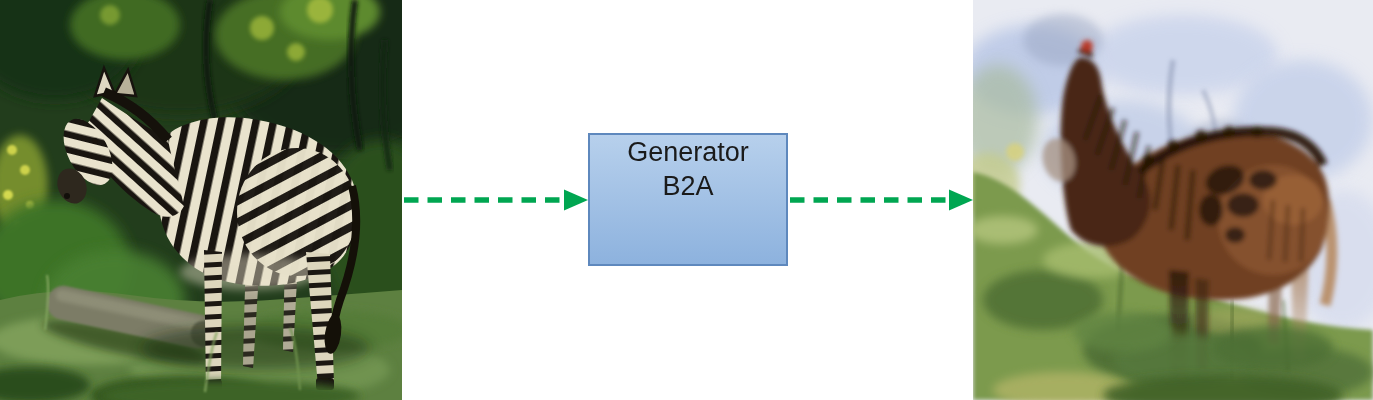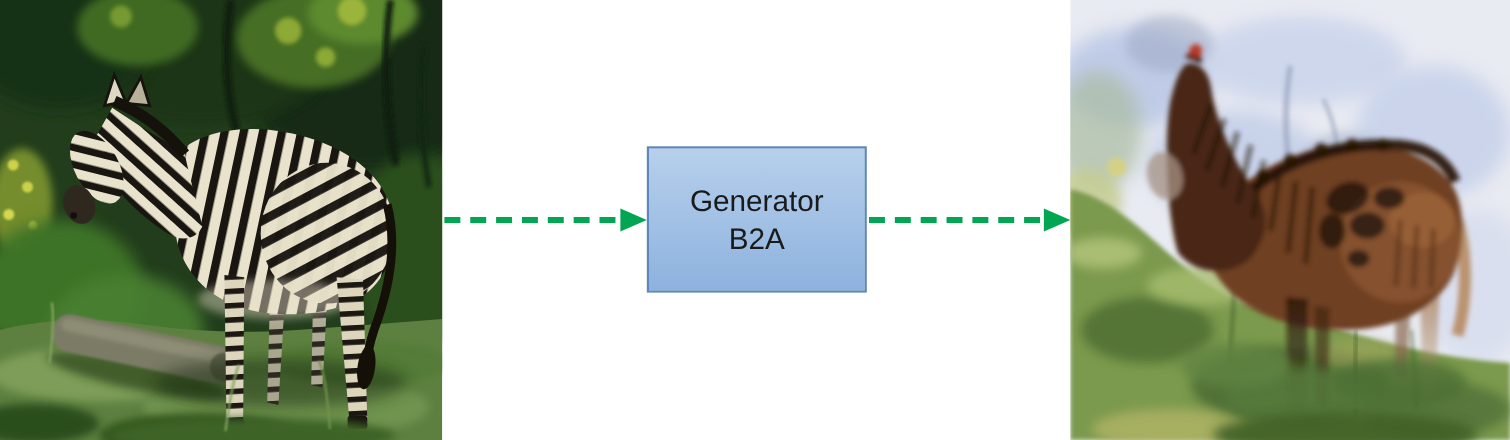--- a/index.html
+++ b/index.html
@@ -22,21 +22,21 @@
   #left-photo{left:0;width:402px;}
   #right-photo{left:973px;width:400px;}
   #arrow-layer{position:absolute;left:0;top:0;width:1373px;height:400px;pointer-events:none;}
   .arrow-line{stroke:var(--arrow,#00a651);stroke-width:5.5;fill:none;stroke-dasharray:14.5 9;}
   .arrow-head{fill:var(--arrow,#00a651);stroke:none;}
   #generator-box{
     position:absolute;left:588px;top:133px;width:200px;height:133px;
     box-sizing:border-box;
     background:linear-gradient(180deg,var(--box-fill-top,#b7d0ec) 0%,var(--box-fill-bottom,#8db2de) 100%);
     border:2px solid var(--box-border,#5e88bd);
-    display:flex;flex-direction:column;align-items:center;justify-content:center;
+    display:flex;flex-direction:column;align-items:center;justify-content:flex-start;
     color:var(--box-text,#1a1a1a);
     font-size:27px;line-height:34px;text-align:center;
   }
 </style>
 </head>
 <body>
 
 <div id="canvas">
 
   <svg id="left-photo" class="photo" viewBox="0 0 402 400" preserveAspectRatio="none" aria-hidden="true">

